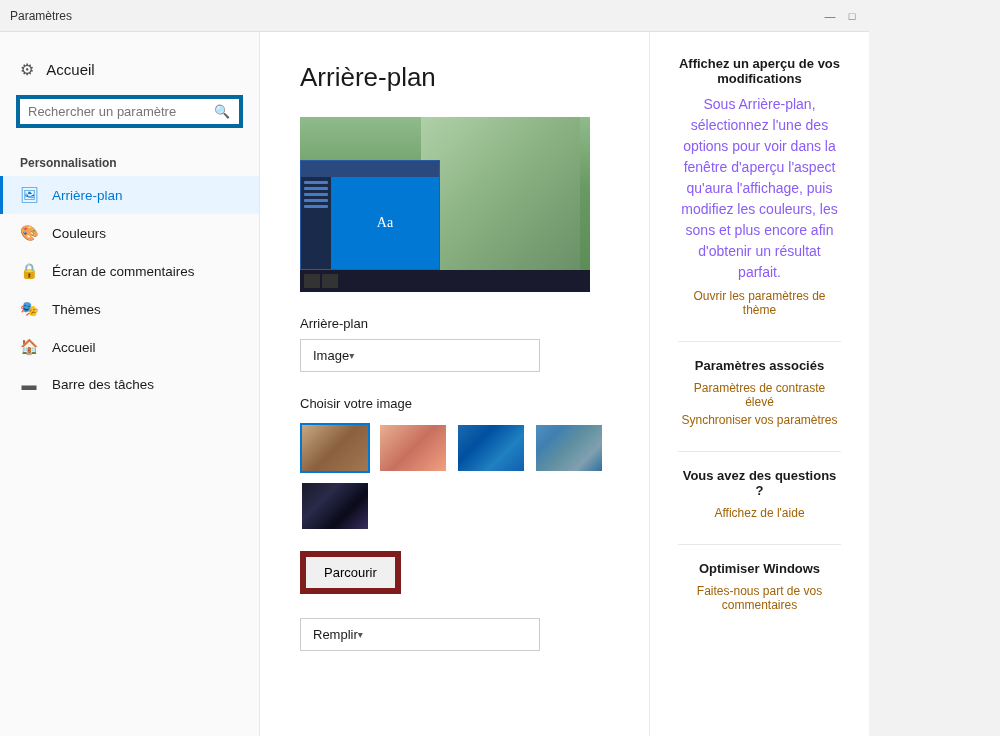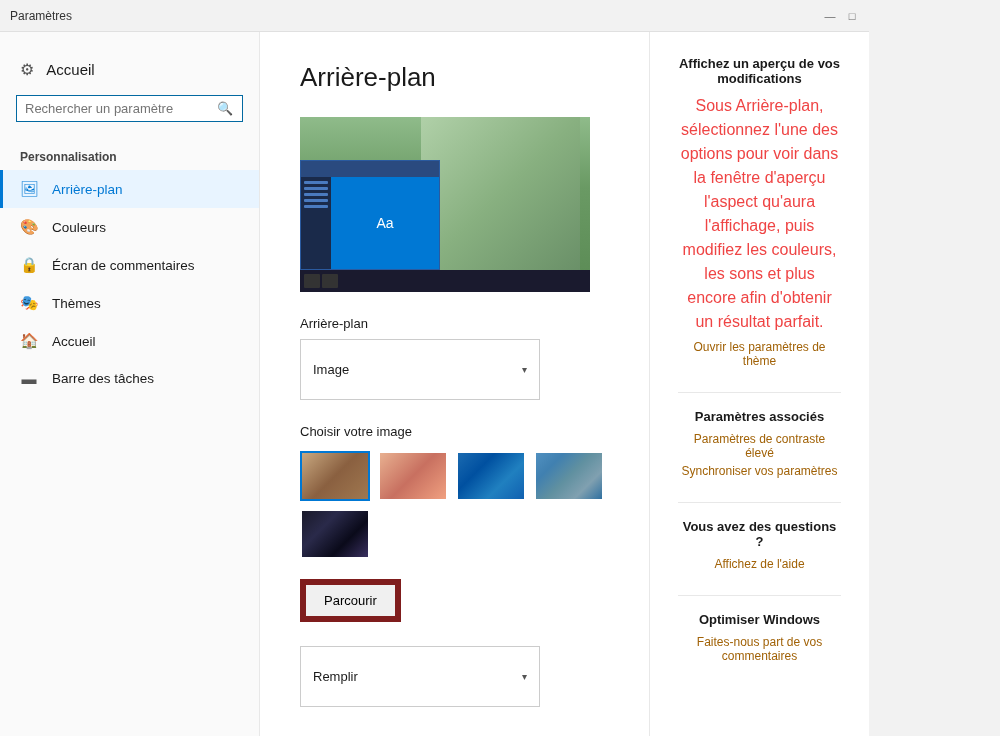--- a/index.html
+++ b/index.html
@@ -75,21 +75,21 @@
       font-size: 16px;
     }
     .sidebar-home-label {
       font-size: 15px;
       font-weight: 400;
     }
     .search-box {
       margin: 0 16px 20px 16px;
       display: flex;
       align-items: center;
-      border: 1px solid #0369a1;
+      border: 4px solid #0369a1;
       background: #fff;
       padding: 5px 8px;
     }
     .search-input {
       border: none;
       outline: none;
       flex: 1;
       font-size: 13px;
       color: #888;
       background: transparent;
@@ -214,34 +214,34 @@
       flex: 1;
       background: #0078d4;
       display: flex;
       align-items: center;
       justify-content: center;
     }
     .preview-aa {
       color: white;
       font-size: 14px;
       font-weight: 500;
+      font-family: Liberation Serif, serif;
     }
     .field-label {
       font-size: 13px;
       margin-bottom: 8px;
       color: #1a1a1a;
     }
     .select-box {
       width: 240px;
       border: 1px solid #ccc;
       background: #fff;
-      padding: 22px 12px;
-      display: flex;
-      align-items: center;
-      justify-content: space-between;
+      padding: 8px 12px;
+      display: flex;
+      align-items: center;
       cursor: pointer;
       margin-bottom: 24px;
       font-size: 13px;
     }
     .chevron-icon {
       font-size: 10px;
       color: #555;
     }
     .section-label {
       font-size: 13px;
@@ -295,22 +295,22 @@
     .right-section {
       margin-bottom: 24px;
     }
     .right-section-title {
       font-size: 13px;
       font-weight: 600;
       margin-bottom: 8px;
       color: #1a1a1a;
     }
     .right-section-desc {
-      font-size: 16px;
-      color: #ef4444;
+      font-size: 14px;
+      color: #8b5cf6;
       line-height: 1.5;
       margin-bottom: 6px;
     }
     .right-link {
       color: #a16207;
       font-size: 12px;
       cursor: pointer;
       text-decoration: none;
       display: block;
       margin-bottom: 4px;

